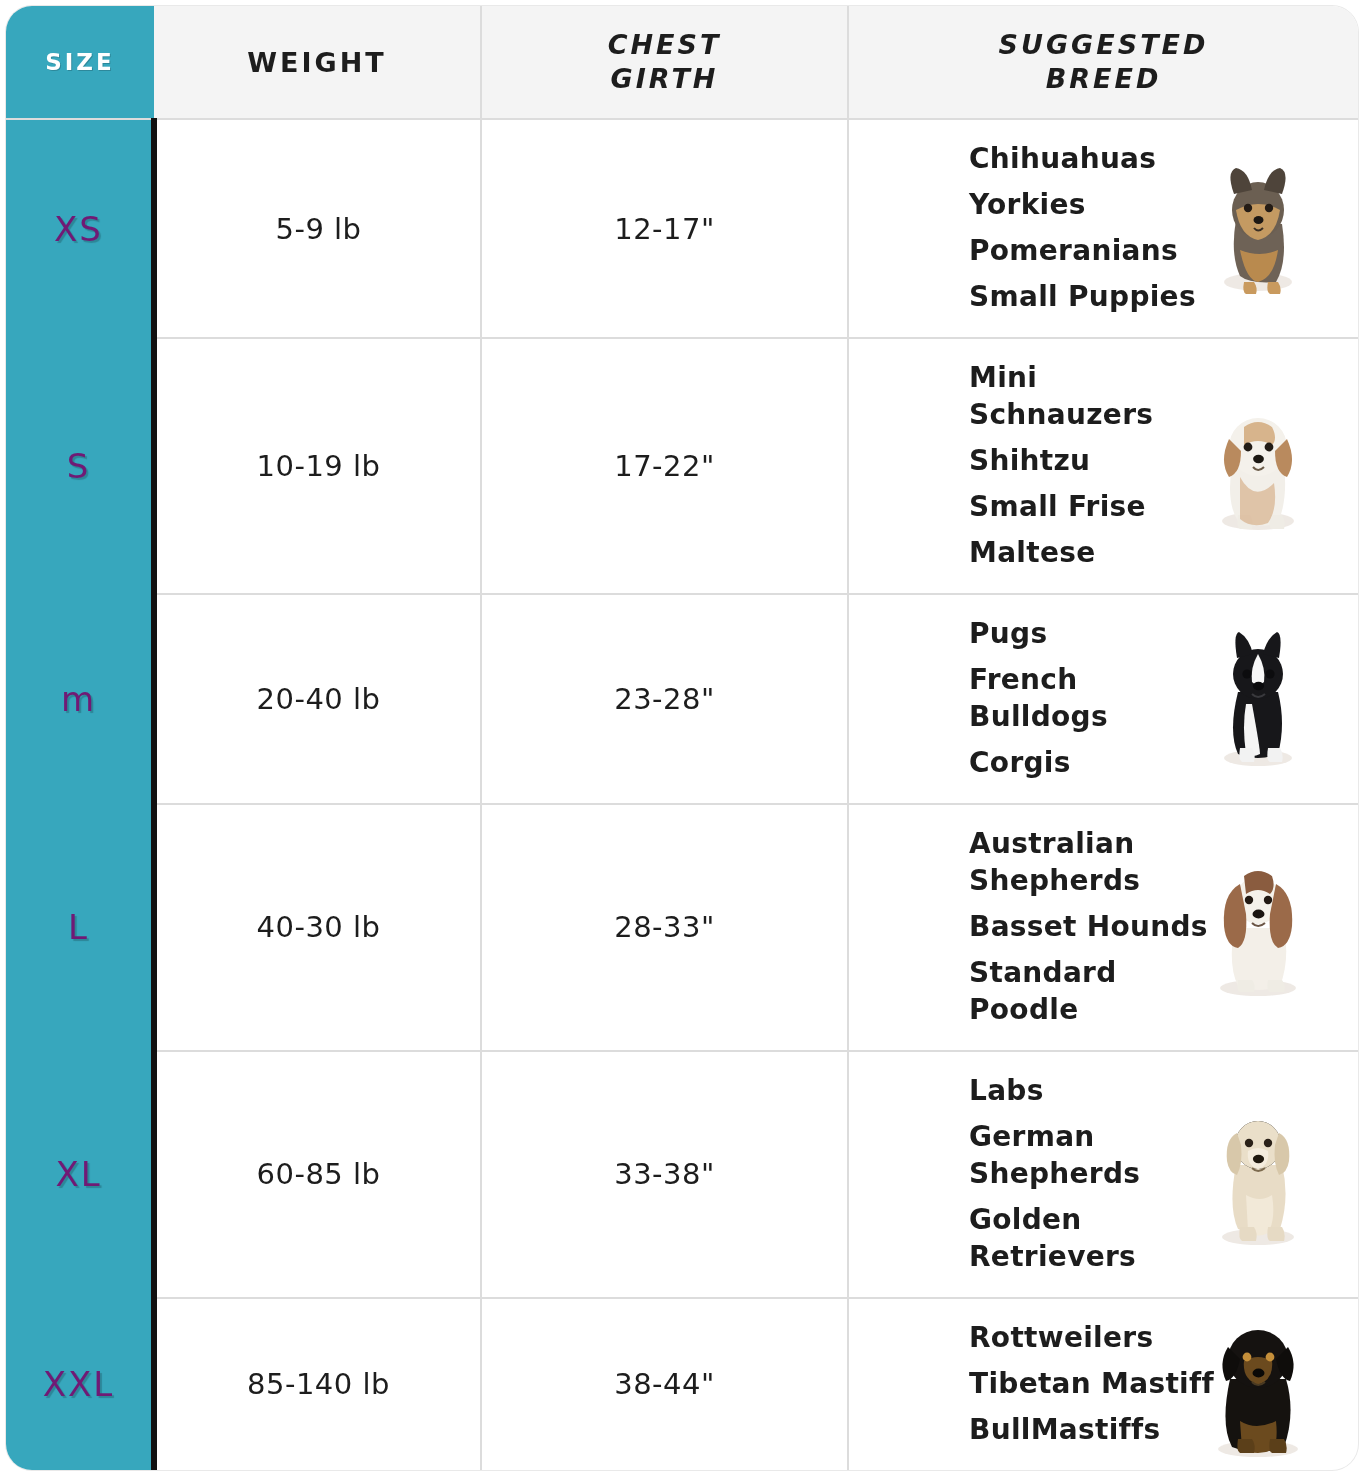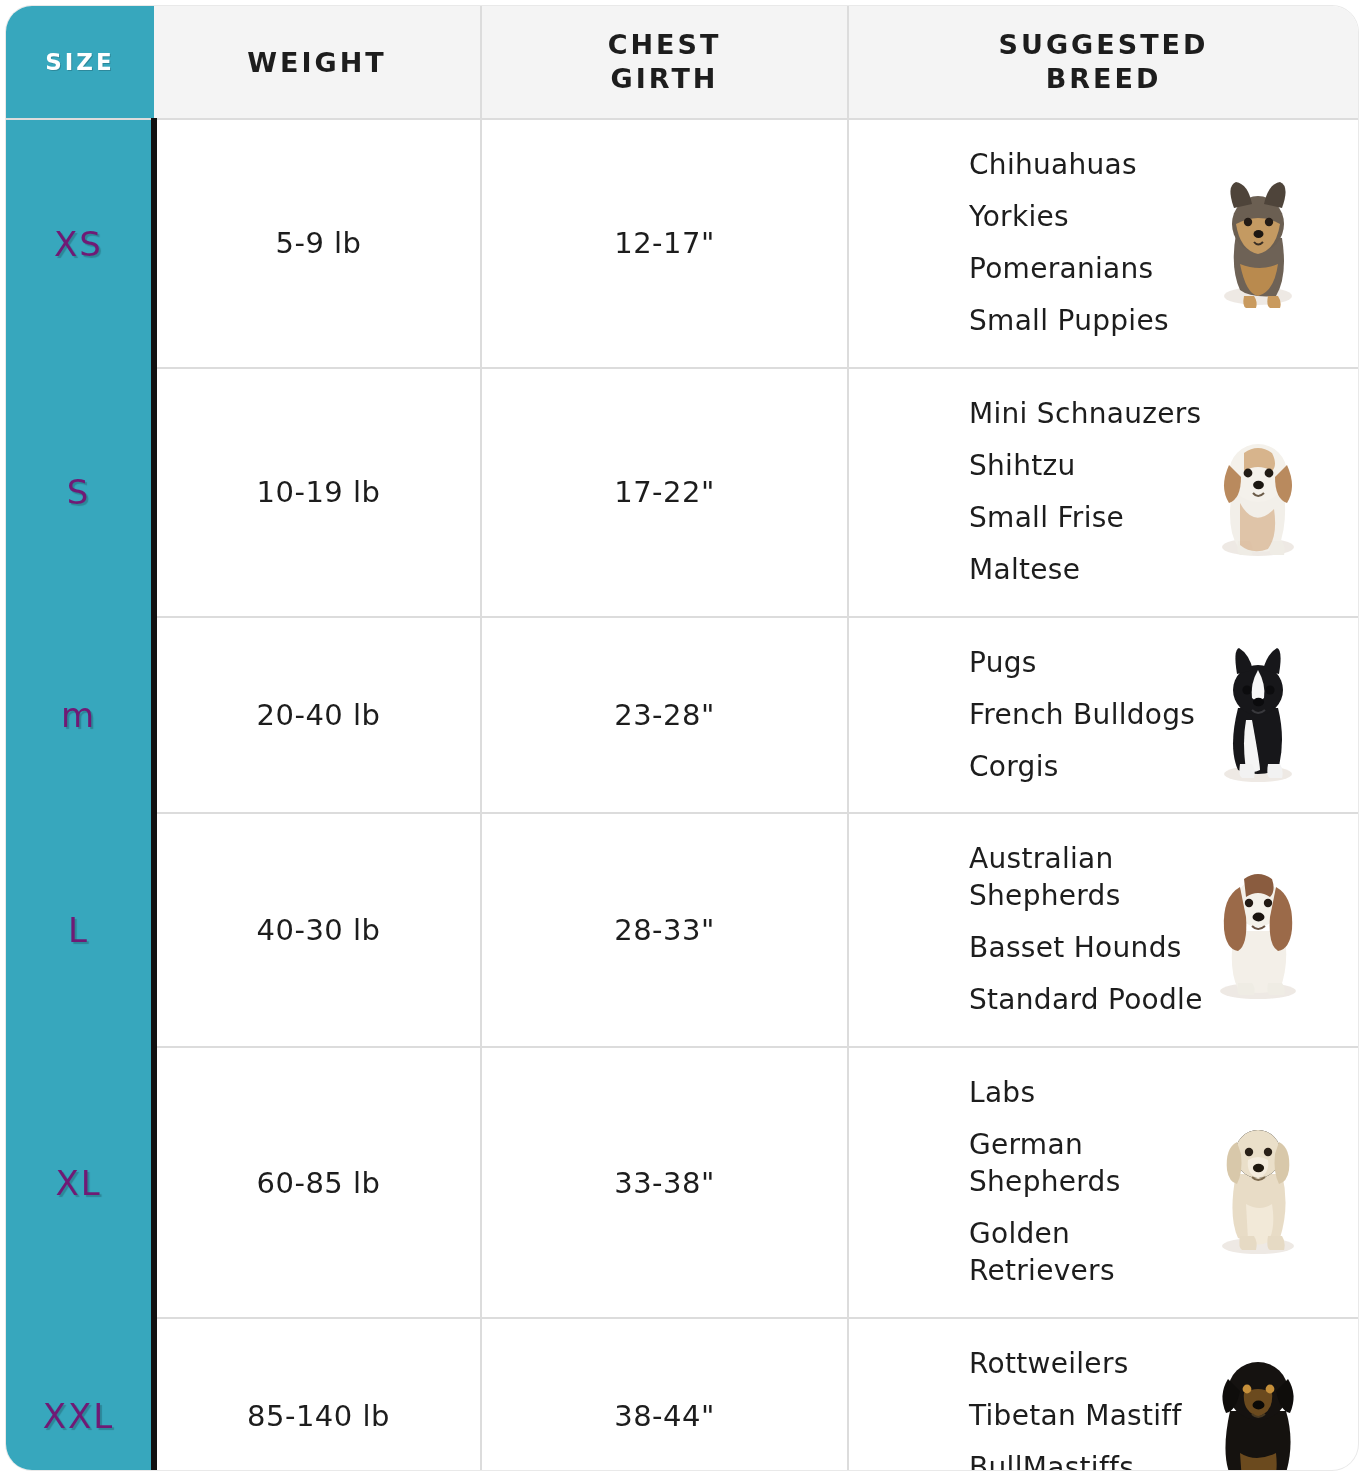--- a/index.html
+++ b/index.html
@@ -62,21 +62,21 @@
   }
   .hdr td.size-hdr {
     background: #37a7bd;
     color: #ffffff;
     font-size: 23px;
     letter-spacing: 3px;
     border-right: none;
     text-shadow: 1px 1px 0 rgba(0,0,0,0.18);
   }
   .hdr td.breed-hdr { border-right: none; }
-  .hdr td .two-line { line-height: 1.25; }
+  .hdr td .two-line { line-height: 1.25; font-style: italic; }
 
   
   .tbl td {
     border-bottom: 2px solid #dcdcdc;
     border-right: 2px solid #dcdcdc;
     padding: 0;
   }
   .tbl tr:last-child td { border-bottom: none; }
 
   td.size-cell {
@@ -109,21 +109,21 @@
 
   .breed-list {
     position: relative;
     z-index: 2;
     font-size: 28px;
     color: #1d1d1d;
     line-height: 1.32;
     letter-spacing: 0.3px;
     max-width: 250px;
   }
-  .breed-list .breed-item { margin: 15px 0; }
+  .breed-list .breed-item { margin: 9px 0; font-weight: bold; }
 
   
   .dog {
     position: absolute;
     right: 30px;
     top: 50%;
     transform: translateY(-50%);
     width: 140px;
     height: 150px;
     z-index: 1;

